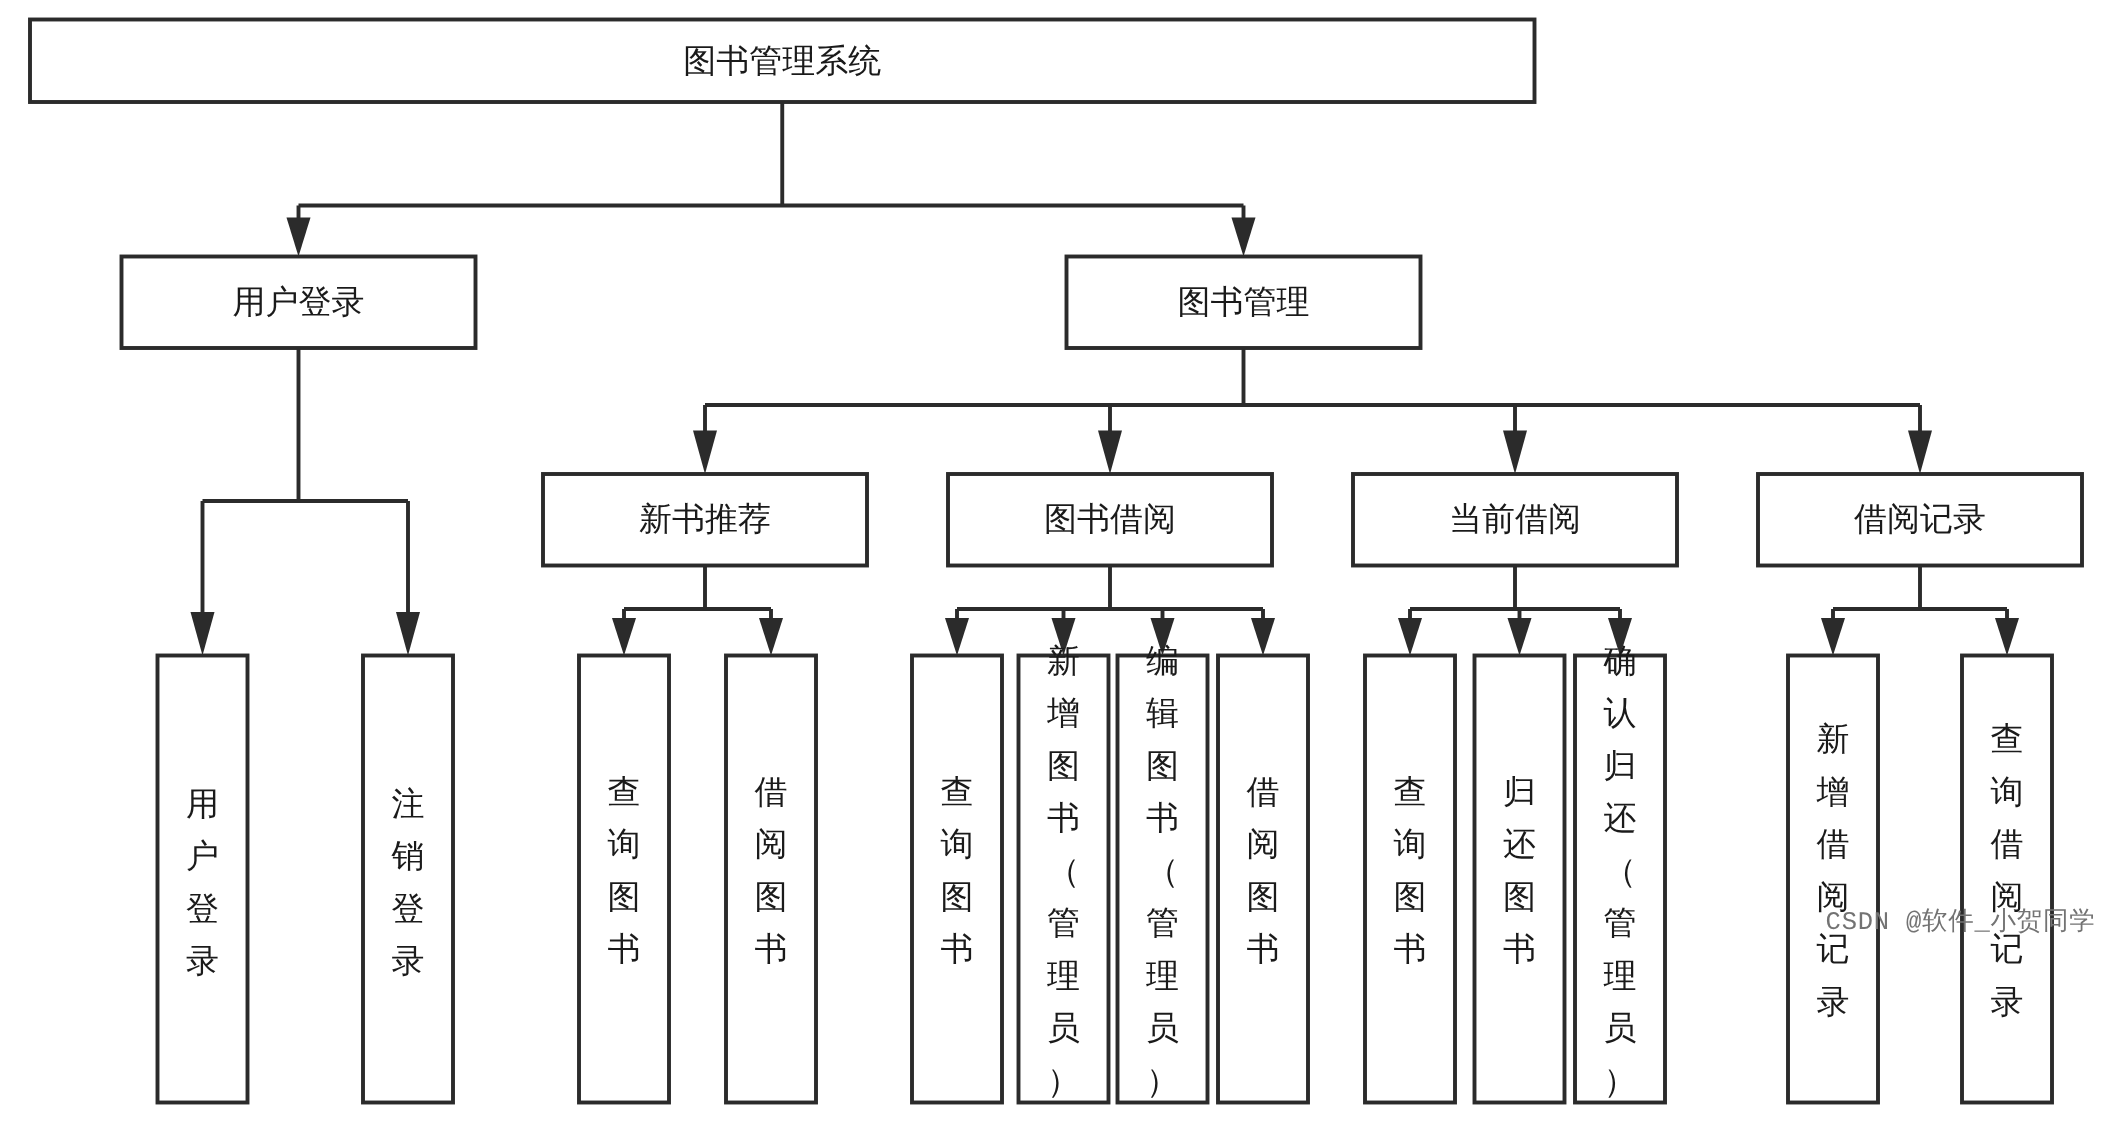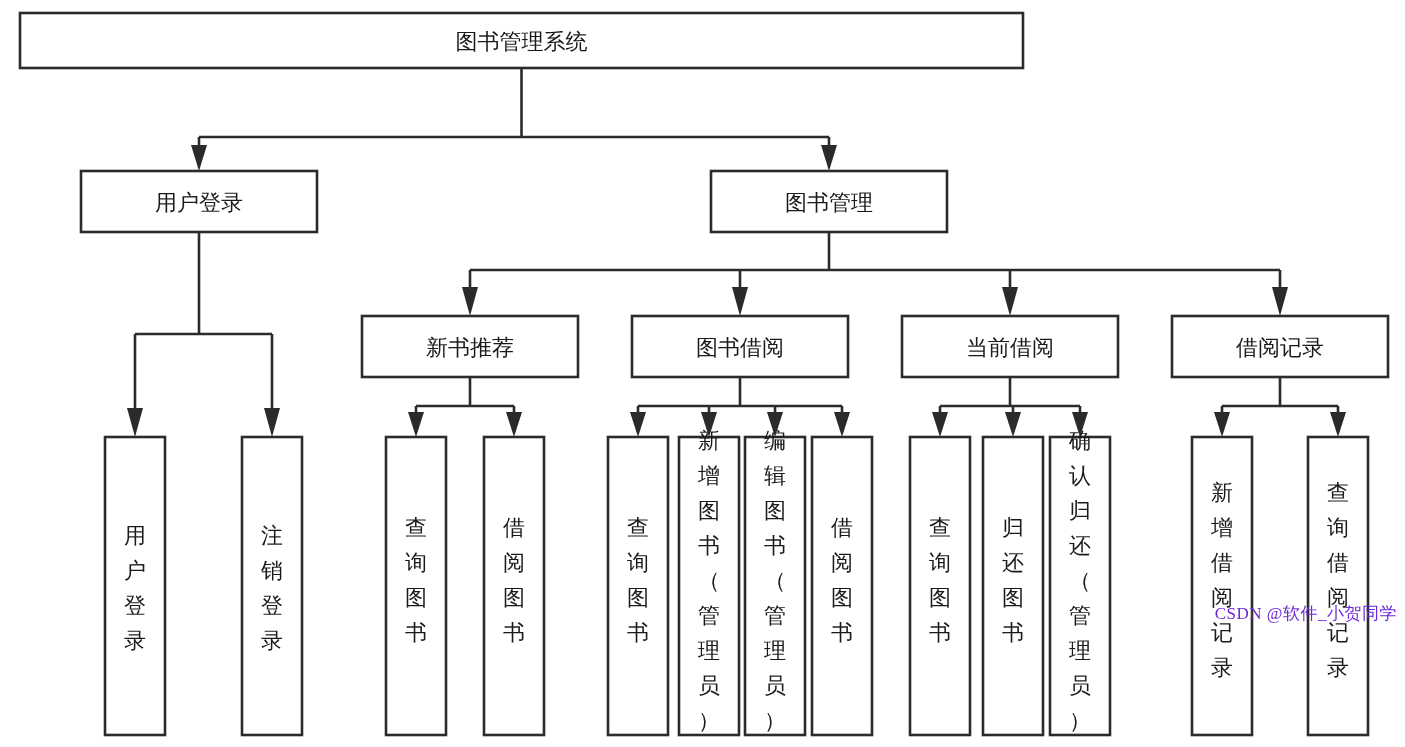--- a/index.html
+++ b/index.html
@@ -58,23 +58,23 @@
   .leaf-label {
     font-family: "DejaVu Sans", "Liberation Sans", sans-serif;
     font-size: 22px;
     fill: #1a1a1a;
     text-anchor: middle;
   }
   .watermark-text {
     position: absolute;
     right: 8px;
     bottom: 4px;
-    font-family: Liberation Serif, serif;
+    font-family: Liberation Mono, monospace;
     font-size: 17px;
-    color: #6d28d9;
+    color: #737373;
     white-space: nowrap;
     letter-spacing: 0.5px;
     user-select: none;
   }
 </style>
 </head>
 <body>
 
 <div id="diagram-root">
 

